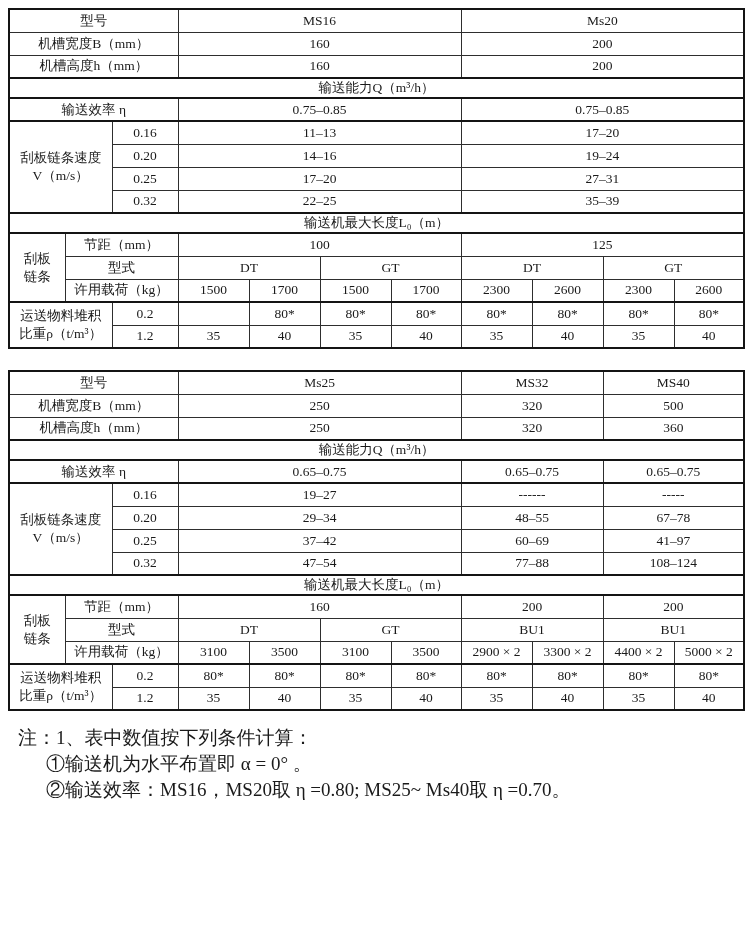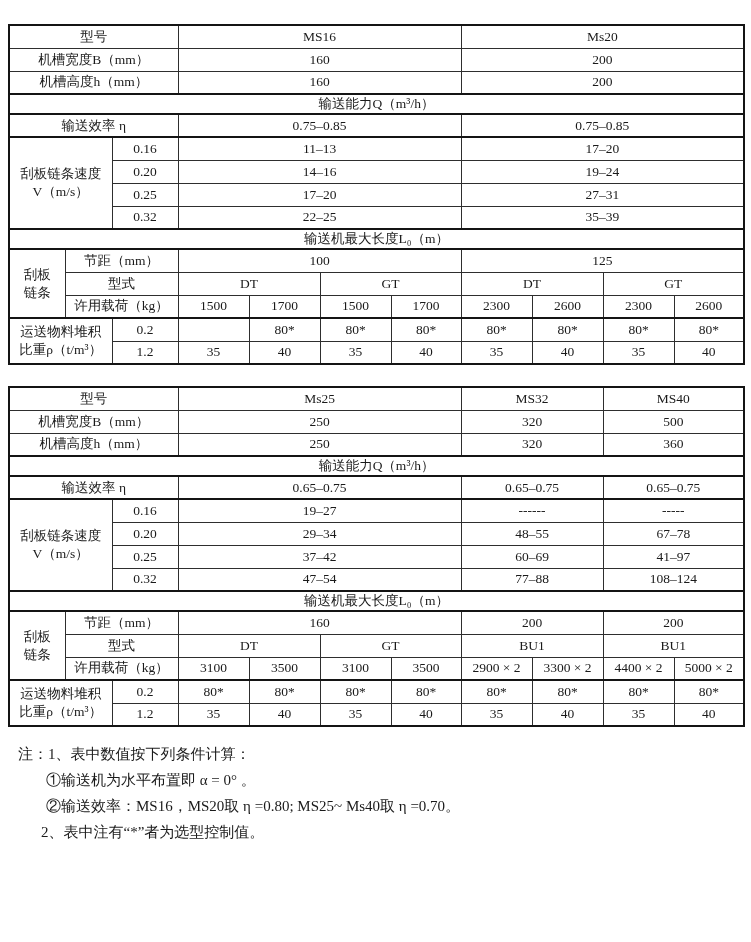--- a/index.html
+++ b/index.html
@@ -11,21 +11,20 @@
   * { box-sizing: border-box; }
   html, body { margin: 0; padding: 0; background: var(--bg); }
   .page {
     width: 751px;
     height: 846px;
     background: var(--bg);
     color: var(--text-color);
     font-family: "Liberation Serif", "DejaVu Serif", serif;
     padding: 8px 8px 17px 8px;
     overflow: hidden;
-    margin-top: 16px;
   }
   table.spec {
     border-collapse: collapse;
     table-layout: fixed;
     width: 735px;
     border: 2px solid var(--border-strong);
   }
   .spec td {
     border: 1px solid var(--border-color);
     text-align: center;
@@ -37,21 +36,21 @@
     overflow: hidden;
     white-space: nowrap;
   }
   .spec tr.hdr td { height: 20px; }
   .spec tr.thick-top td { border-top: 2px solid var(--border-strong); }
   .spec tr.thick-bottom td { border-bottom: 2px solid var(--border-strong); }
   .two-line div { line-height: 1.3; }
   .tbl-gap { height: 21px; }
   .notes {
     padding: 14px 2px 0 10px;
-    font-size: 15px;
+    font-size: 19px;
     line-height: 26px;
   }
   .note-line { white-space: nowrap; }
   .indent1 { padding-left: 28px; }
   .indent2 { padding-left: 23px; }
 </style>
 </head>
 <body>
 
 <div class="page">
@@ -308,16 +307,15 @@
       </tr>
     </tbody>
   </table>
 
   <div class="notes">
     <div class="note-line">
       <span>注：</span><span>1、表中数值按下列条件计算：</span>
     </div>
     <div class="note-line indent1">①输送机为水平布置即 α = 0° 。</div>
     <div class="note-line indent1">②输送效率：MS16，MS20取 η =0.80; MS25~ Ms40取 η =0.70。</div>
-    <div class="note-line indent2">2、表中注有“*”者为选型控制值。</div>
   </div>
 
 </div>
 
 </body></html>

